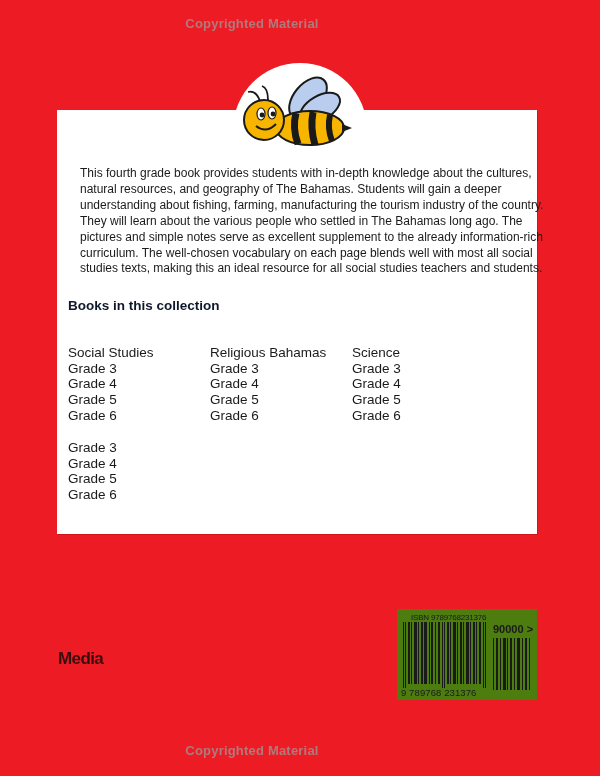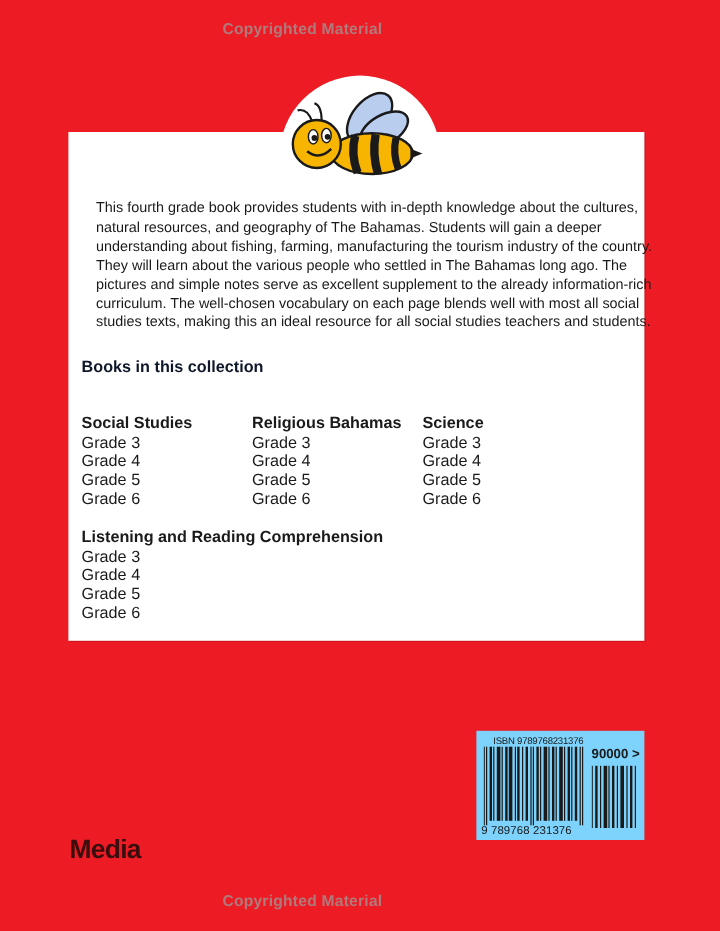--- a/index.html
+++ b/index.html
@@ -32,34 +32,34 @@
       position: absolute; left: 68px; top: 154px; width: 470px;
       font-size: 12px; line-height: 15.9px; color: #1a1a1a; margin: 12px;
     }
     .collection-title {
       position: absolute; left: 68px; top: 298px;
       font-size: 13.5px; font-weight: bold; color: #0f172a;
     }
     .col {
       position: absolute; top: 345px; font-size: 13.5px; line-height: 15.7px; color: #1a1a1a;
     }
-    .col .head { font-weight: bold; }
+    .col .head { font-weight: normal; }
     .col-social { left: 68px; }
     .col-religious { left: 210px; }
     .col-science { left: 352px; }
     .col-listening { left: 68px; top: 440px; }
 
     .media-logo {
-      position: absolute; left: 58px; top: 695px;
-      font-size: 22px; font-weight: bold; color: #3a0d0e; letter-spacing: -0.6px;
+      position: absolute; left: 58px; top: 649px;
+      font-size: 17px; font-weight: bold; color: #3a0d0e; letter-spacing: -0.6px;
     }
 
     .barcode-box {
       position: absolute; left: 397px; top: 609px; width: 140px; height: 91px;
-      background: #7dd3fc;
+      background: #4d7c0f;
     }
     .isbn-text {
       position: absolute; left: 14px; top: 4px; font-size: 8px; color: #1a1a1a; letter-spacing: -0.2px;
     }
     .price-text {
       position: absolute; left: 96px; top: 14px; font-size: 11px; color: #1a1a1a; font-weight: bold;
     }
     .digits {
       position: absolute; left: 4px; top: 78px; font-size: 9.5px; color: #1a1a1a; letter-spacing: 0.1px;
     }
@@ -118,21 +118,20 @@
 
 <div class="col col-science">
   <div class="head">Science</div>
   <div>Grade 3</div>
   <div>Grade 4</div>
   <div>Grade 5</div>
   <div>Grade 6</div>
 </div>
 
 <div class="col col-listening">
-  <div class="head">Listening and Reading Comprehension</div>
   <div>Grade 3</div>
   <div>Grade 4</div>
   <div>Grade 5</div>
   <div>Grade 6</div>
 </div>
 
 <div class="media-logo">Media</div>
 
 <div class="barcode-box">
   <div class="isbn-text">ISBN 9789768231376</div>

